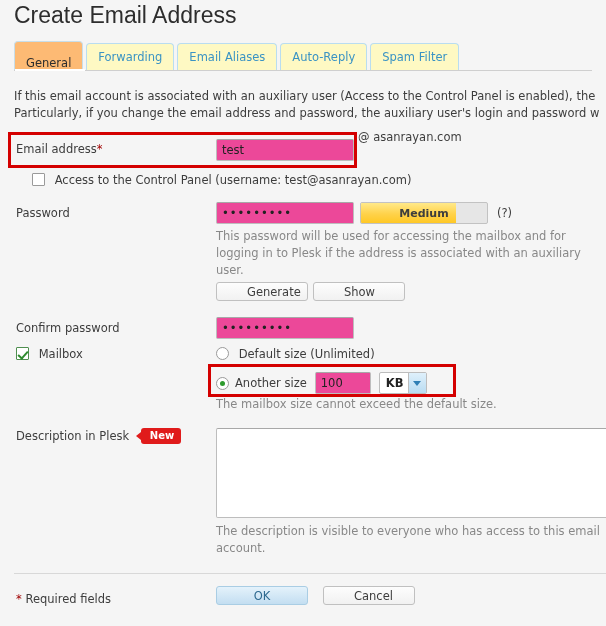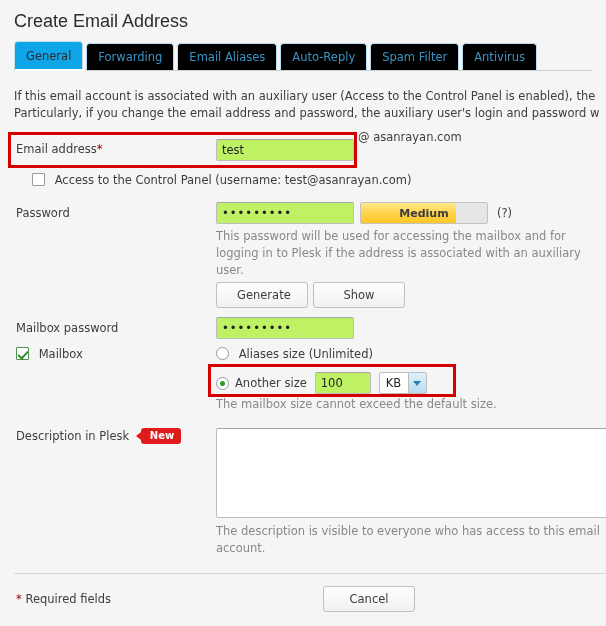--- a/index.html
+++ b/index.html
@@ -16,59 +16,59 @@
     position: relative;
     width: 606px; height: 626px;
     background: #f5f5f5;
   }
 
   
   .page-title {
     position: absolute;
     left: 14px; top: 2px;
     font-family: "Liberation Sans", sans-serif;
-    font-size: 18px;
+    font-size: 23px;
     font-weight: normal;
     color: #2d2d2d;
     letter-spacing: 0px;
     white-space: nowrap;
-    margin-top: 9px;
   }
 
   
   .tabs {
     position: absolute;
     left: 14px; top: 42px;
     height: 28px;
     display: flex;
     align-items: flex-end;
   }
   .tab {
     height: 27px;
     padding: 0 11px;
     display: flex;
     align-items: center;
     justify-content: center;
     font-size: 11.5px;
     color: #3a93c4;
-    background: #000000;
+    background: #fef9c3;
     border: 1px solid #b9ddf0;
     border-bottom: none;
     border-radius: 4px 4px 0 0;
     margin-right: 3px;
     white-space: nowrap;
     cursor: pointer;
   }
   .tab.active {
-    background: #0ea5e9;
+    background: #fdba74;
     color: #2d2d2d;
     border-color: #c8dee9;
     height: 29px;
     position: relative;
     z-index: 3;
+    align-items: flex-end;
   }
   .tabs-rule {
     position: absolute;
     left: 14px; top: 70px;
     width: 578px; height: 1px;
     background: #cfcfcf;
   }
   .tab-active-cover {
     position: absolute;
     top: 69px;
@@ -95,21 +95,21 @@
     font-size: 11.5px;
     color: #3d3d3d;
     white-space: nowrap;
   }
   .req { color: #a00000; }
 
   .txt {
     height: 22px;
     border: 1px solid #bdbdbd;
     border-top-color: #a8a8a8;
-    background: #bef264;
+    background: #ec4899;
     font-family: "DejaVu Sans", sans-serif;
     font-size: 11.5px;
     color: #222;
     padding: 8px 5px;
     border-radius: 2px;
     outline: none;
   }
 
   .suffix {
     font-size: 11.5px;
@@ -195,23 +195,23 @@
 
   
   .hint {
     font-size: 11.5px;
     color: #888888;
     line-height: 17px;
   }
 
   
   .btn {
-    height: 26px;
+    height: 19px;
     min-width: 92px;
-    padding: 0 20px;
+    padding: 0 30px;
     border: 1px solid #c0c0c0;
     border-radius: 3px;
     background: linear-gradient(to bottom, #fdfdfd 0%, #f1f1f1 100%);
     color: #3d3d3d;
     font-family: "DejaVu Sans", sans-serif;
     font-size: 11.5px;
     cursor: pointer;
   }
   .btn.primary {
     border-color: #a9cde4;
@@ -226,20 +226,21 @@
     border: 1px solid #bdbdbd;
     background: #ffffff;
     border-radius: 2px;
     display: inline-flex;
     align-items: center;
     position: relative;
     font-size: 11.5px;
     color: #222;
     padding-left: 6px;
     cursor: pointer;
+    font-weight: bold;
   }
   .sel-arrow {
     position: absolute;
     right: 0; top: 0; bottom: 0;
     width: 18px;
     background: linear-gradient(to bottom, #dff0fb 0%, #b9dcf2 100%);
     border-left: 1px solid #bdbdbd;
     display: flex; align-items: center; justify-content: center;
   }
   .sel-arrow::after {
@@ -310,23 +311,20 @@
       </div>
     <div class="tab">
         <span>Email Aliases</span>
       </div>
     <div class="tab">
         <span>Auto-Reply</span>
       </div>
     <div class="tab">
         <span>Spam Filter</span>
       </div>
-    <div class="tab">
-        <span>Antivirus</span>
-      </div>
   </div>
   <div class="tabs-rule"></div>
   <div class="tab-active-cover" style="left:15px; width:70px;"></div>
 
   <div class="intro">
     <div>If this email account is associated with an auxiliary user (Access to the Control Panel is enabled), the</div>
     <div>Particularly, if you change the email address and password, the auxiliary user's login and password w</div>
   </div>
 
   <div class="row" style="left:16px; top:142px;">
@@ -353,31 +351,31 @@
 
   <div class="hint" style="position:absolute; left:216px; top:228px; width:400px;">
     <div>This password will be used for accessing the mailbox and for</div>
     <div>logging in to Plesk if the address is associated with an auxiliary</div>
     <div>user.</div>
   </div>
 
   <button class="btn" style="position:absolute; left:216px; top:282px; width:92px;">Generate</button>
   <button class="btn" style="position:absolute; left:313px; top:282px; width:90px;">Show</button>
 
-  <div class="row lbl" style="left:16px; top:321px;">Mailbox password</div>
+  <div class="row lbl" style="left:16px; top:321px;">Confirm password</div>
   <input class="txt" type="text" style="position: absolute; left: 216px; top: 317px; width: 138px; letter-spacing: 1px;" value="•••••••••">
 
   <div class="row" style="left:16px; top:347px;">
     <span class="cb checked"></span>
     <span class="lbl" style="margin-left:6px;">Mailbox</span>
   </div>
 
   <div class="row" style="left:216px; top:347px;">
     <span class="rd"></span>
-    <span class="lbl" style="margin-left:6px;">Aliases size (Unlimited)</span>
+    <span class="lbl" style="margin-left:6px;">Default size (Unlimited)</span>
   </div>
 
   <div class="row" style="left:216px; top:372px; display:flex; align-items:center;">
     <span class="rd checked"></span>
     <span class="lbl" style="margin-left:6px; margin-right:8px;">Another size</span>
     <input class="txt" style="width: 56px;" value="100">
     <span class="sel" style="margin-left:8px;">
       <span>KB</span>
       <span class="sel-arrow"></span>
     </span>
@@ -394,15 +392,16 @@
 
   <div class="hint" style="position:absolute; left:216px; top:523px; width:400px;">
     <div>The description is visible to everyone who has access to this email</div>
     <div>account.</div>
   </div>
 
   <div class="footer-rule"></div>
   <div class="row" style="left:16px; top:592px;">
     <span class="req">*</span><span class="lbl"> Required fields</span>
   </div>
+  <button class="btn primary" style="position:absolute; left:216px; top:586px; width:92px;">OK</button>
   <button class="btn" style="position:absolute; left:323px; top:586px; width:90px;">Cancel</button>
 
 </div>
 
 </body></html>

